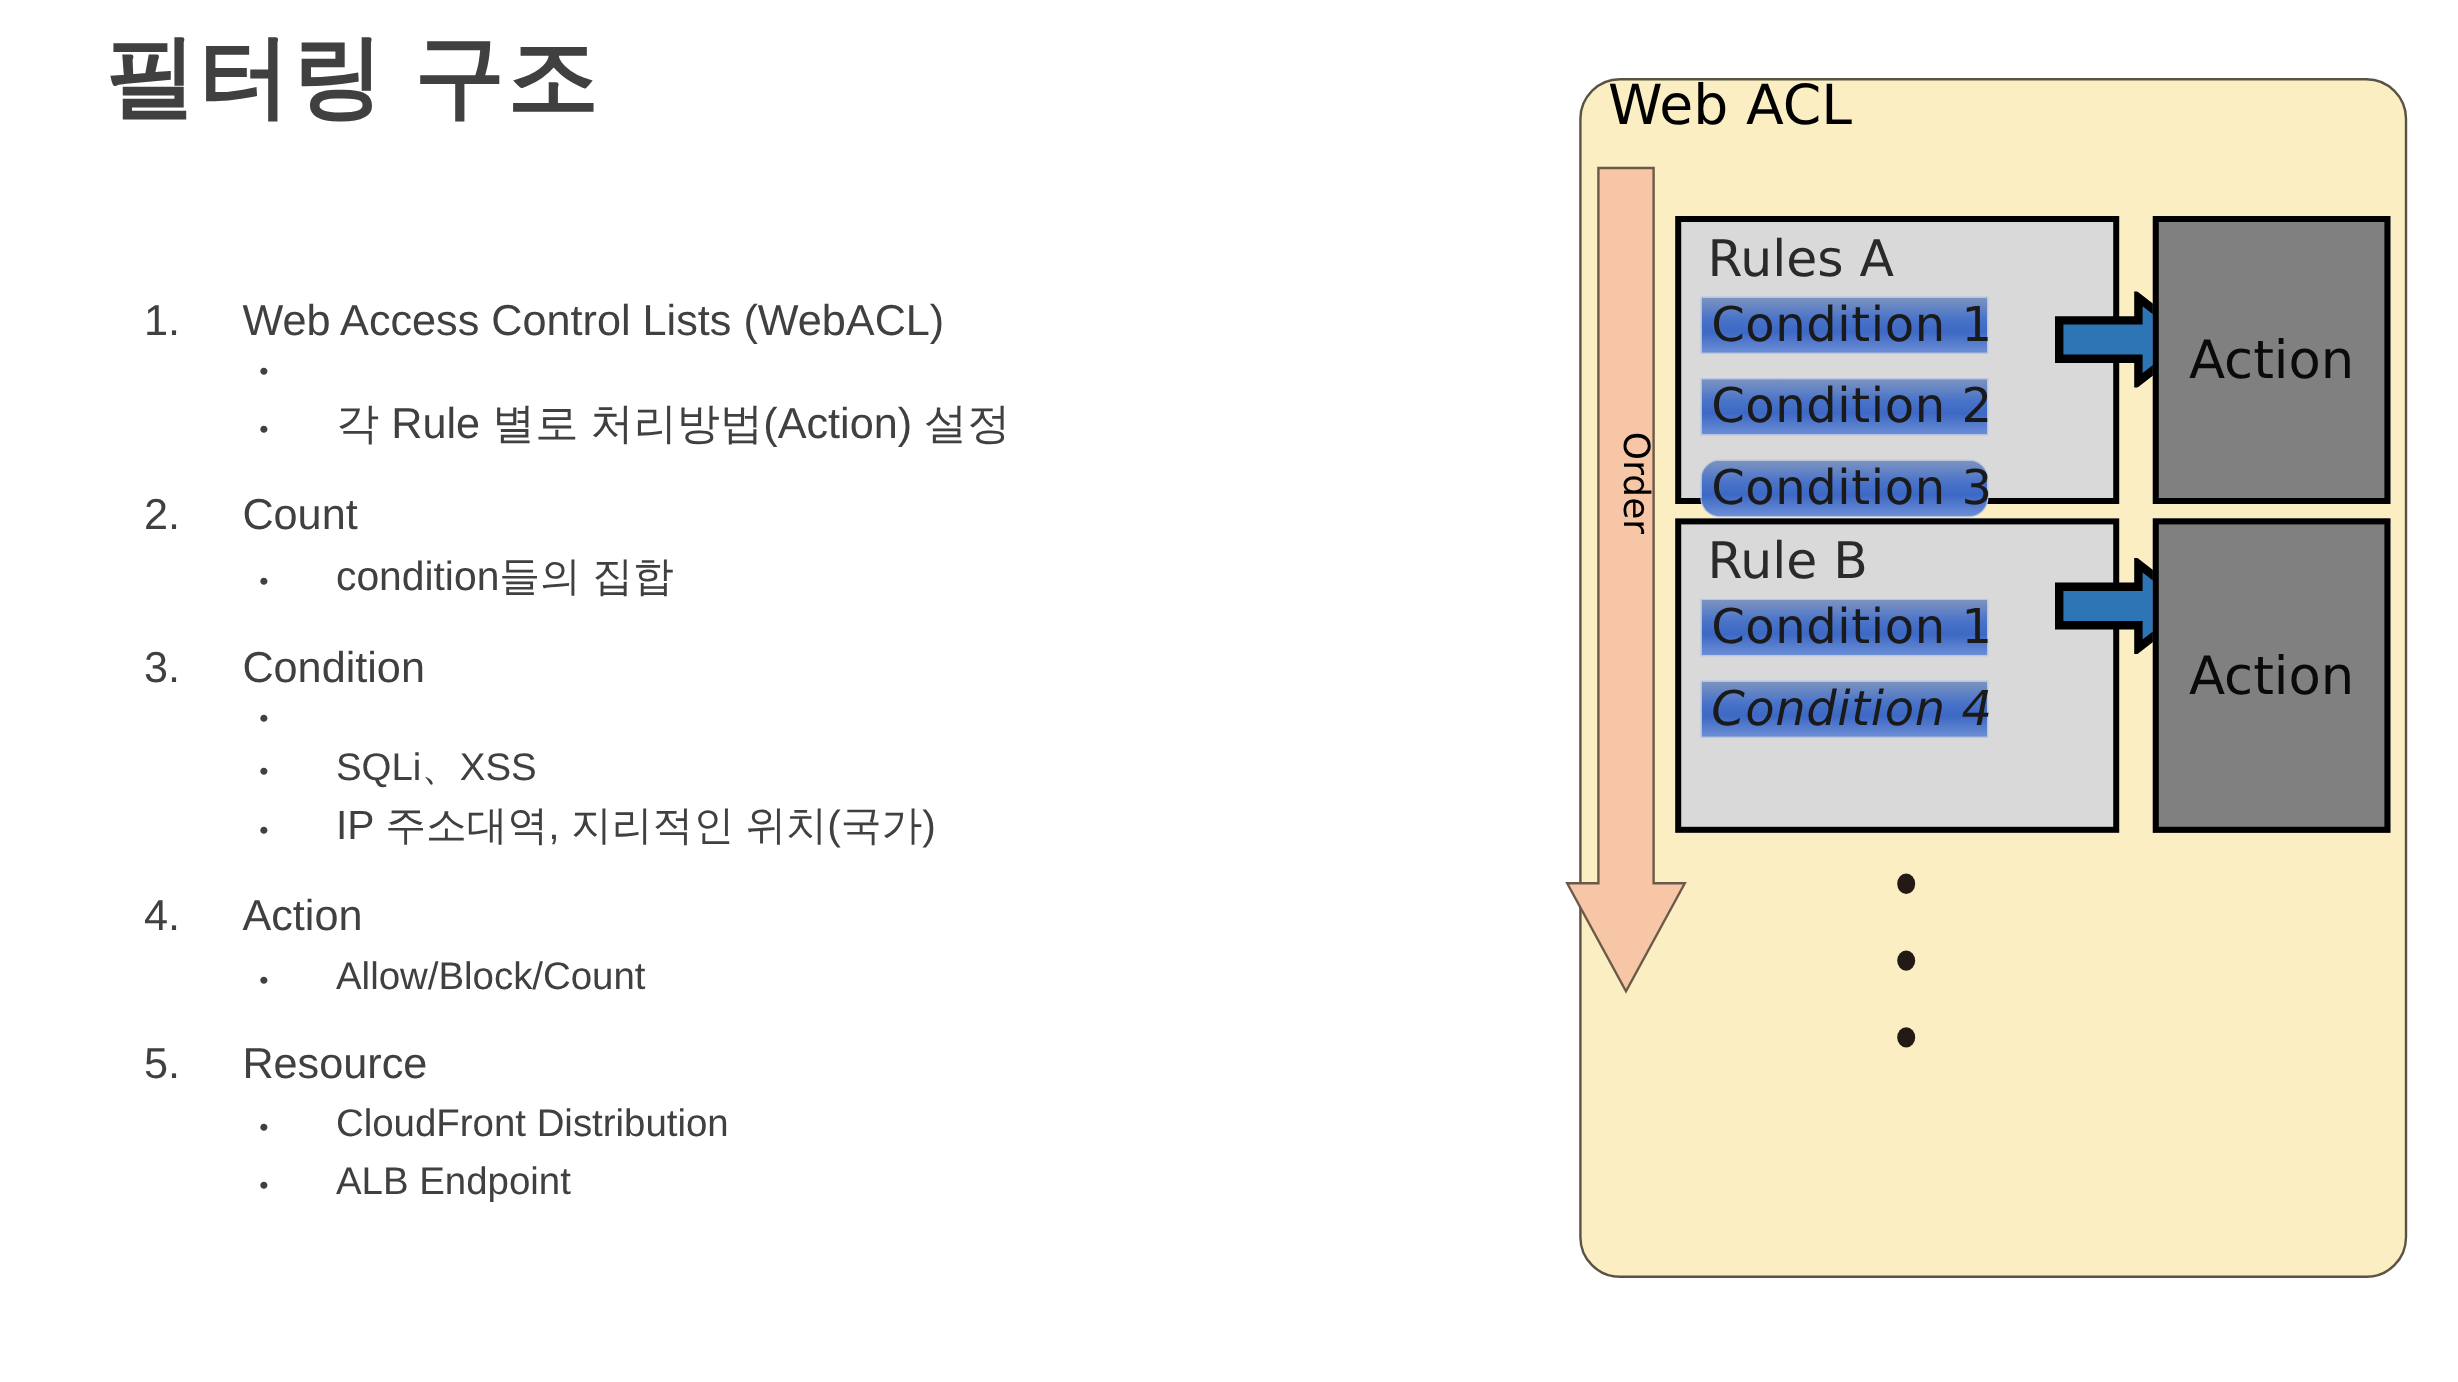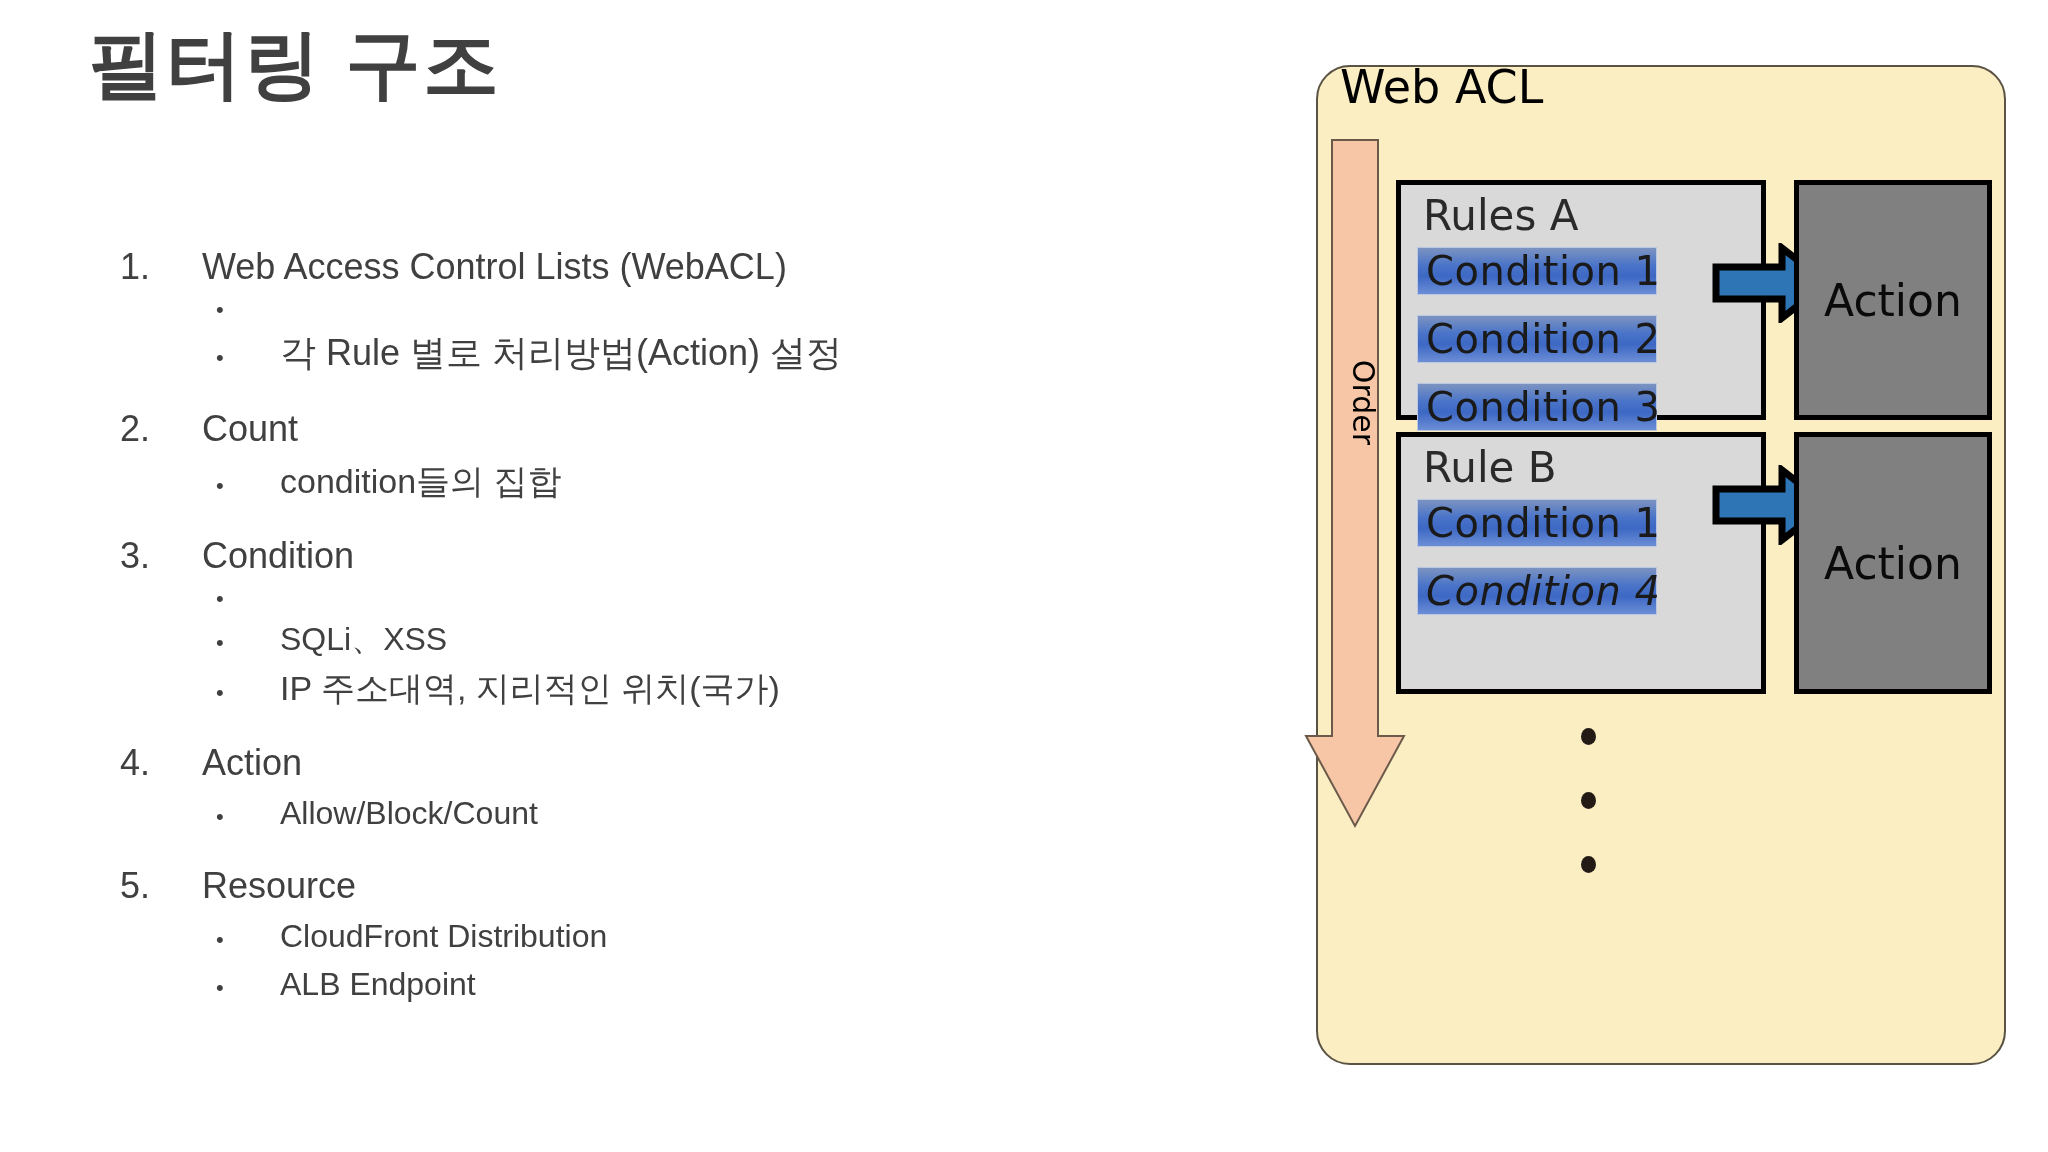--- a/index.html
+++ b/index.html
@@ -256,21 +256,21 @@
   </svg>
 
   <div class="rule-box" style="left:96px; top:140px; width:370px; height:240px;">
     <div class="rule-title">Rules A</div>
     <div class="cond" style="top:62px;">
       <span>Condition 1</span>
     </div>
     <div class="cond" style="top:130px;">
       <span>Condition 2</span>
     </div>
-    <div class="cond" style="top:198px;">
+    <div class="cond" style="top:198px;border-radius:16px;">
       <span>Condition 3</span>
     </div>
   </div>
 
   <svg class="conn-arrow" style="left:412px; top:203px;" width="120" height="80" viewBox="0 0 120 80">
     <polygon points="4,24 70,24 70,5 115,40 70,75 70,56 4,56" fill="#2e75b6" stroke="#000000" stroke-width="7" stroke-linejoin="miter"></polygon>
   </svg>
 
   <div class="action-box" style="left:494px; top:140px; width:198px; height:240px;">
     <span>Action</span>

